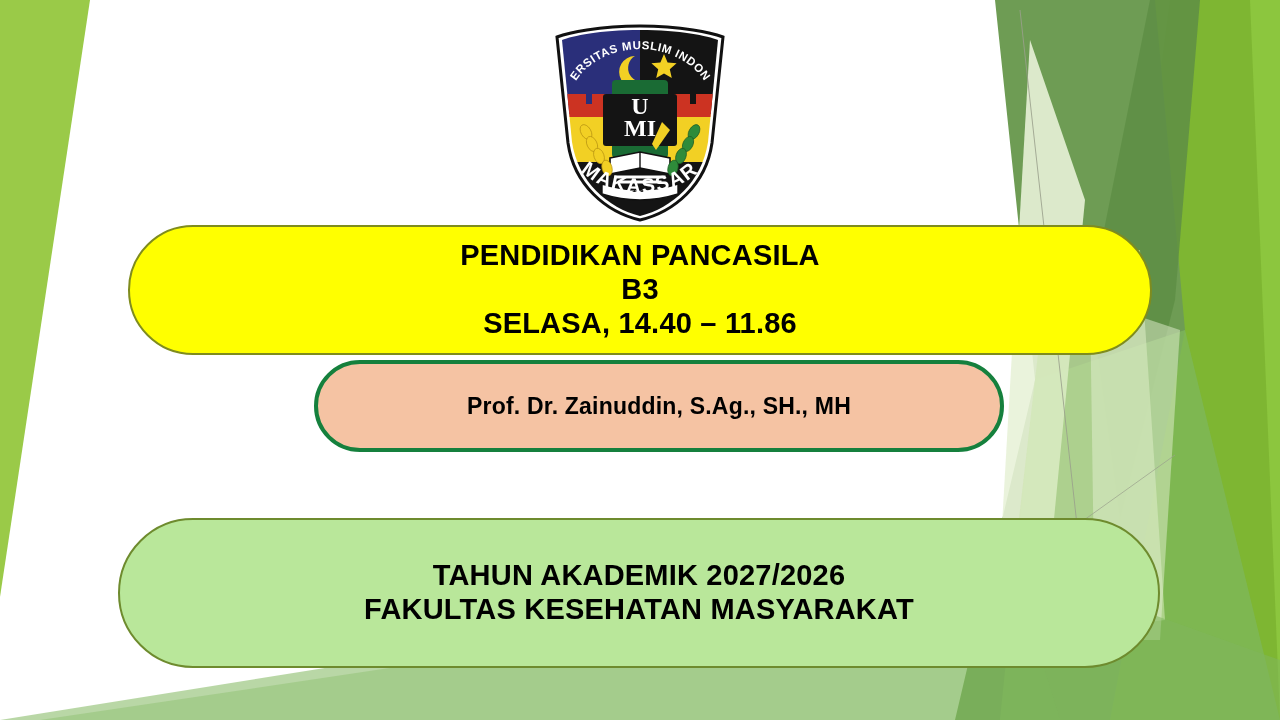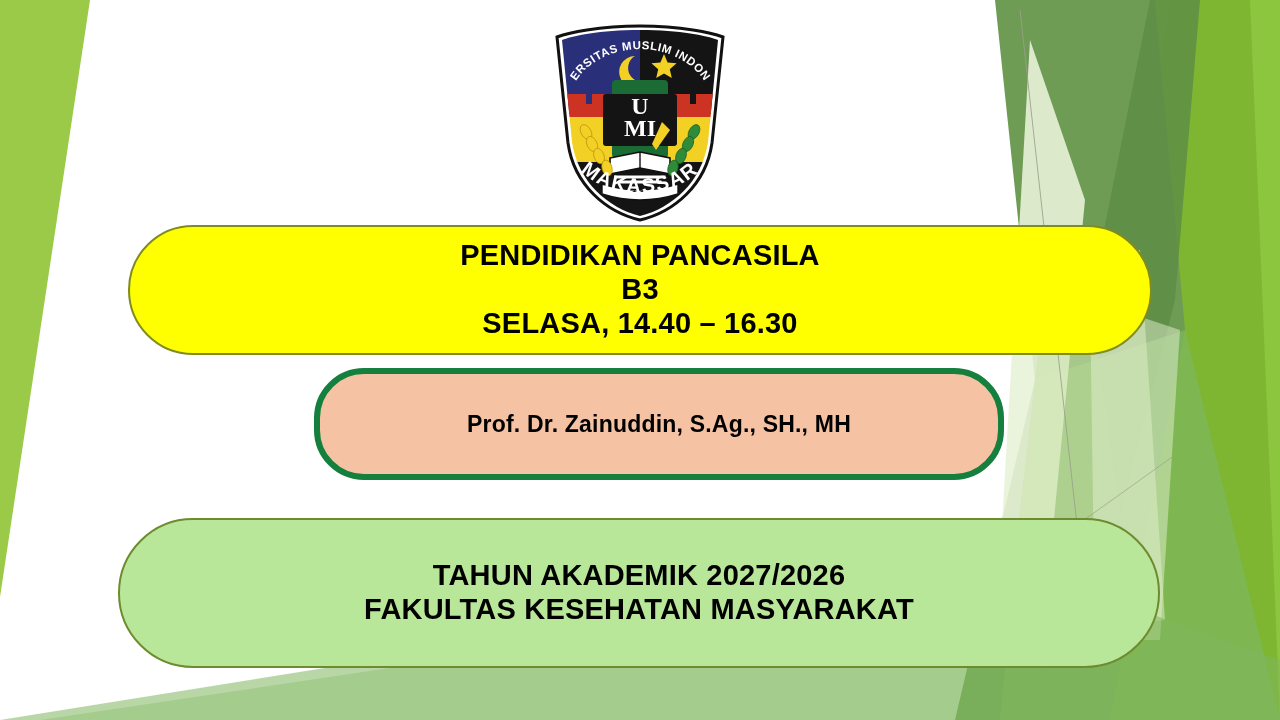--- a/index.html
+++ b/index.html
@@ -62,26 +62,26 @@
     width: 1024px;
     height: 130px;
     border-radius: 65px / 65px;
     background: #FFFF00;
     border: 2px solid #7F8C1E;
   }
   #banner-title .banner-text { font-size: 29px; }
 
   #banner-lecturer {
     left: 314px;
-    top: 368px;
+    top: 360px;
     width: 690px;
-    height: 112px;
+    height: 92px;
     border-radius: 50px / 50px;
     background: #F5C3A3;
-    border: 6px solid #15803d;
+    border: 4px solid #15803d;
   }
   #banner-lecturer .banner-text { font-size: 23px; }
 
   #banner-academic {
     left: 118px;
     top: 518px;
     width: 1042px;
     height: 150px;
     border-radius: 75px / 75px;
     background: #B9E79A;
@@ -187,21 +187,21 @@
       </text>
       <text font-family="'Liberation Sans', sans-serif" font-size="20" font-weight="bold" fill="#FFFFFF" letter-spacing="1.6">
         <textPath href="#arcBottom" startOffset="50%" text-anchor="middle">MAKASSAR</textPath>
       </text>
     </svg>
   </div>
 
   <div class="banner" id="banner-title">
     <div class="banner-text">PENDIDIKAN PANCASILA
 B3
-SELASA, 14.40 – 16.30</div>
+SELASA, 14.40 – 11.86</div>
   </div>
 
   <div class="banner" id="banner-lecturer">
     <div class="banner-text">Prof. Dr. Zainuddin, S.Ag., SH., MH</div>
   </div>
 
   <div class="banner" id="banner-academic">
     <div class="banner-text">TAHUN AKADEMIK 2027/2026
 FAKULTAS KESEHATAN MASYARAKAT</div>
   </div>

